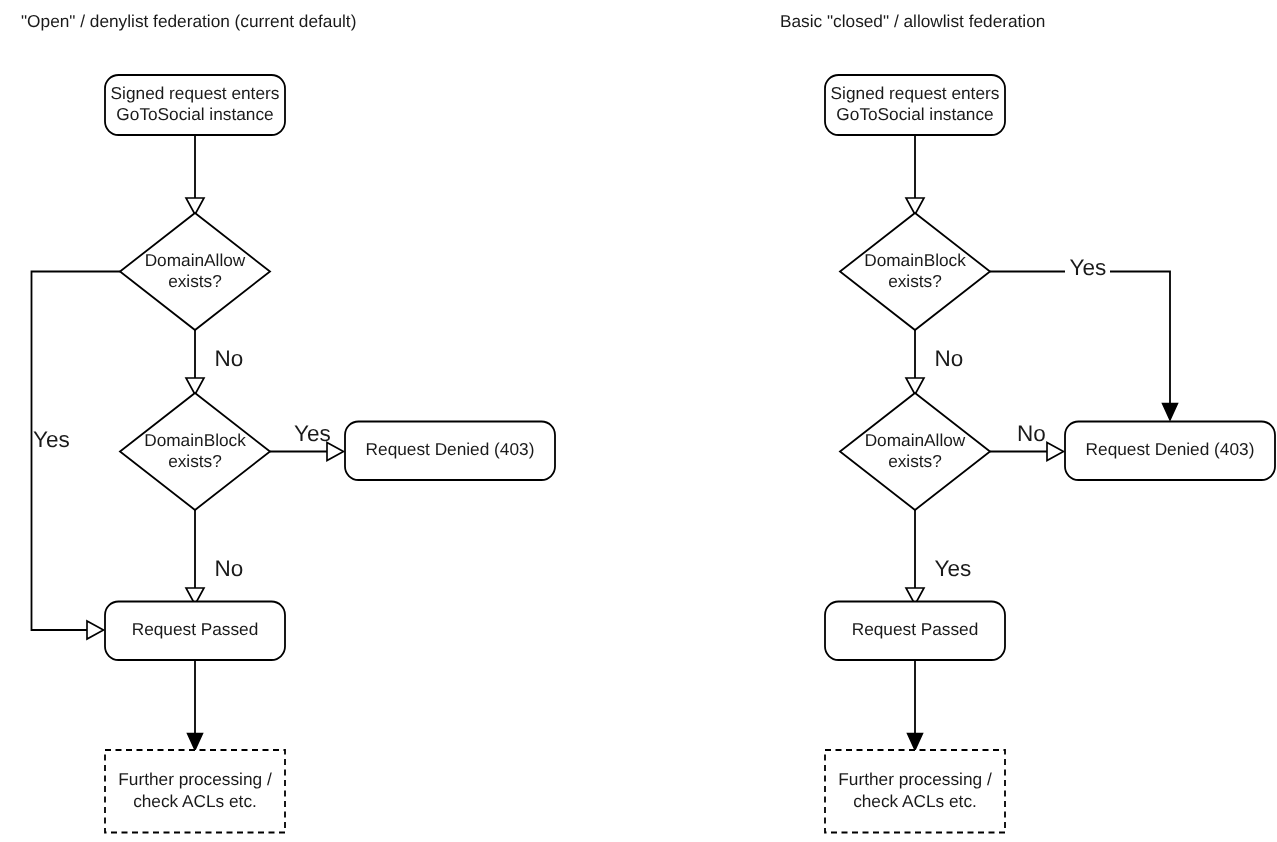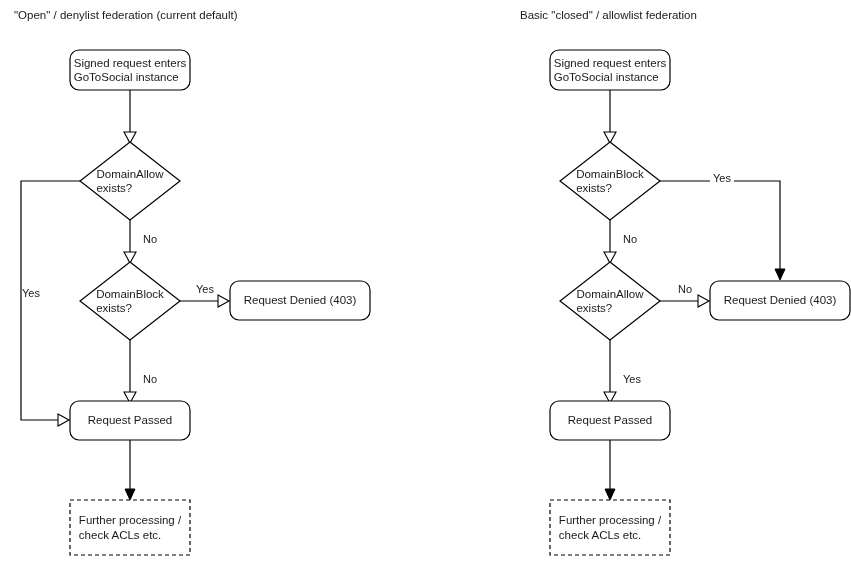--- a/index.html
+++ b/index.html
@@ -32,29 +32,30 @@
     font-size: 11.5px;
     line-height: 14px;
     color: #1a1a1a;
     white-space: nowrap;
   }
   .node-label {
     position: absolute;
     font-size: 11.5px;
     line-height: 14.5px;
     color: #1a1a1a;
+    text-align: center;
     white-space: pre-line;
     display: flex;
     align-items: center;
     justify-content: center;
     pointer-events: none;
   }
   .edge-label {
     position: absolute;
-    font-size: 11px;
+    font-size: 15px;
     line-height: 13px;
     color: #1a1a1a;
     white-space: nowrap;
   }
   .shape-stroke {
     fill: #ffffff;
     stroke: #000000;
     stroke-width: 1.2;
   }
   .shape-dashed {

